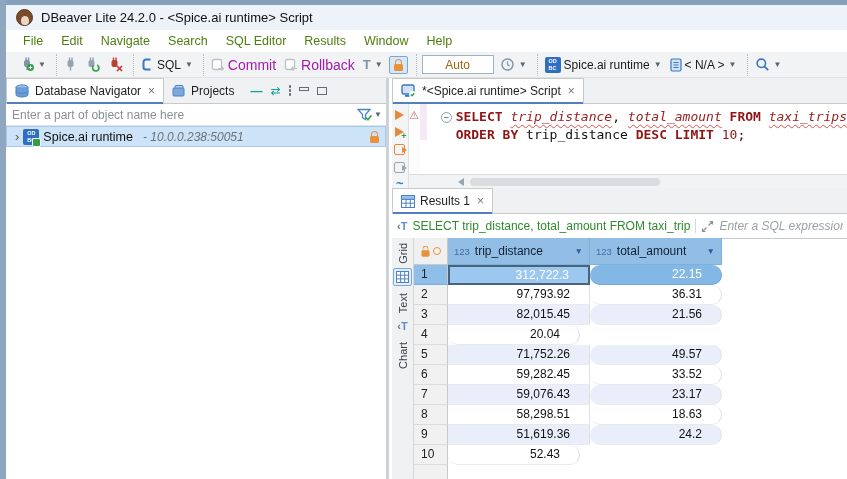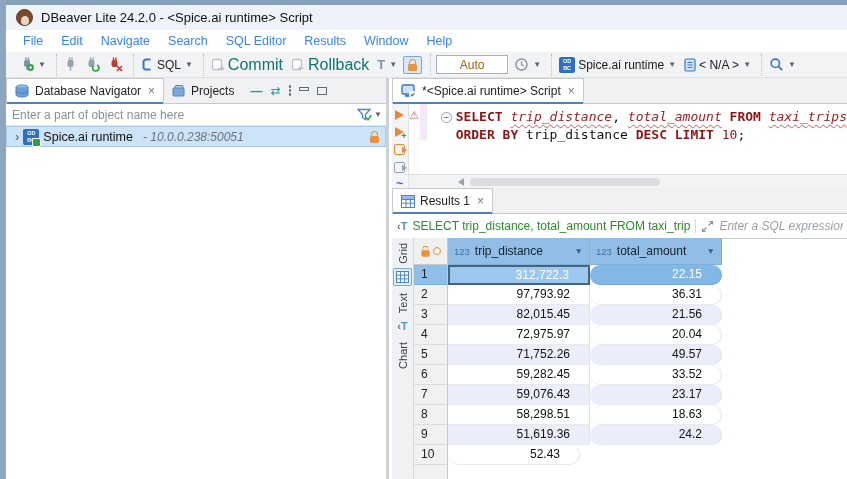--- a/index.html
+++ b/index.html
@@ -10,29 +10,29 @@
   .frame-top { position:absolute; left:0; top:0; width:847px; height:5px; background:#87a0bc; z-index:5; }
   .frame-left { position:absolute; left:0; top:0; width:6px; height:479px; background:#8fa6c0; z-index:5; }
 
   
   .titlebar { position:absolute; left:6px; top:5px; width:841px; height:25px; background:#eef3f9; display:flex; align-items:center; gap:8px; padding-left:10px; font-size:13px; color:#111; }
   .beaver { width:17px; height:17px; border-radius:50%; background:#7a4a2b; position:relative; border:1px solid #5e3a22; }
   .beaver::after { content:""; position:absolute; left:4px; top:6px; width:8px; height:9px; background:#e7d7c4; border-radius:50% 50% 45% 45%; }
 
   
   .menubar { position:absolute; left:6px; top:30px; width:841px; height:22px; background:#fff; display:flex; align-items:center; padding-left:8px; }
-  .menu-item { padding:3px 9px; font-size:12.5px; color:#3b82f6; cursor:default; }
+  .menu-item { padding:3px 9px; font-size:12.5px; color:#4d7c0f; cursor:default; }
 
   
   .toolbar { position:absolute; left:6px; top:52px; width:841px; height:26px; background:#f2f3f5; display:flex; align-items:center; padding-left:6px; gap:3px; border-bottom:1px solid #e2e2e2; }
   .tgroup { display:flex; align-items:center; gap:4px; padding:0 5px; height:22px; border-left:1px dotted #b8bec5; }
   .tgroup.first { border-left:none; }
   .tbtn { display:flex; align-items:center; gap:3px; padding:2px 2px; border-radius:2px; }
   .dd { font-size:8px; color:#5a646e; margin-left:1px; }
-  .glabel { color:#0f766e; font-size:16px; }
+  .glabel { color:#a21caf; font-size:14px; }
   .blabel { color:#1a1a1a; font-size:12px; }
   .combo { background:#fff; border:1px solid #9fb3c6; width:72px; height:19px; display:flex; align-items:center; justify-content:center; font-size:12px; color:#a16207; }
   .lockbox { border:1px solid #7aa7d9; background:#d6e7f8; border-radius:2px; padding:2px 4px; display:flex; align-items:center; }
   .lock { width:9px; height:7px; background:#e8923c; border-radius:1.5px; position:relative; margin-top:5px; }
   .lock::before { content:""; position:absolute; top:-5px; left:1px; width:5px; height:5px; border:1.6px solid #e8923c; border-bottom:none; border-radius:4px 4px 0 0; }
   .odbc { width:16px; height:16px; background:#2f6fc1; color:#fff; border-radius:2px; font-size:5.5px; font-weight:bold; line-height:6.5px; text-align:center; padding-top:1.5px; position:relative; }
   .odbc.badge::after { content:""; position:absolute; right:-2px; bottom:-2px; width:7px; height:7px; background:#2fa043; border-radius:2px; border:1px solid #fff; }
   .txicon { font-weight:bold; font-size:13px; color:#7f95a8; }
 
   
@@ -393,21 +393,20 @@
             <div class="cell c1">97,793.92</div>
             <div class="cell c2">36.31</div>
           </div>
           <div class="grid-row stripe">
             <div class="rowhead">3</div>
             <div class="cell c1">82,015.45</div>
             <div class="cell c2">21.56</div>
           </div>
           <div class="grid-row">
             <div class="rowhead">4</div>
-            <div class="cell c1">72,975.97</div>
             <div class="cell c2">20.04</div>
           </div>
           <div class="grid-row stripe">
             <div class="rowhead">5</div>
             <div class="cell c1">71,752.26</div>
             <div class="cell c2">49.57</div>
           </div>
           <div class="grid-row">
             <div class="rowhead">6</div>
             <div class="cell c1">59,282.45</div>

